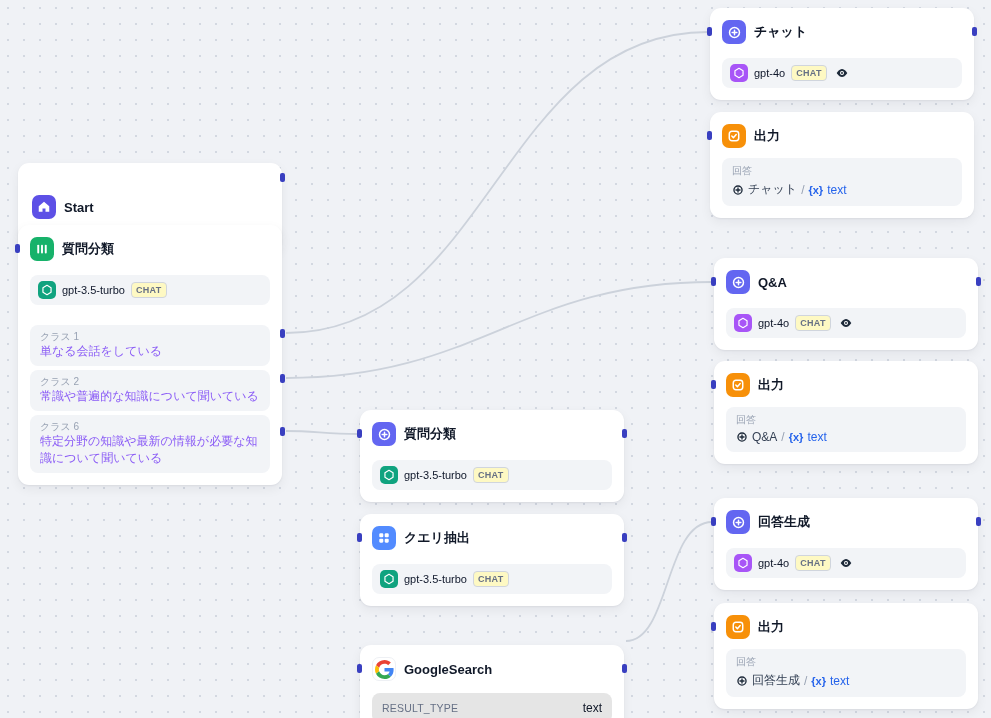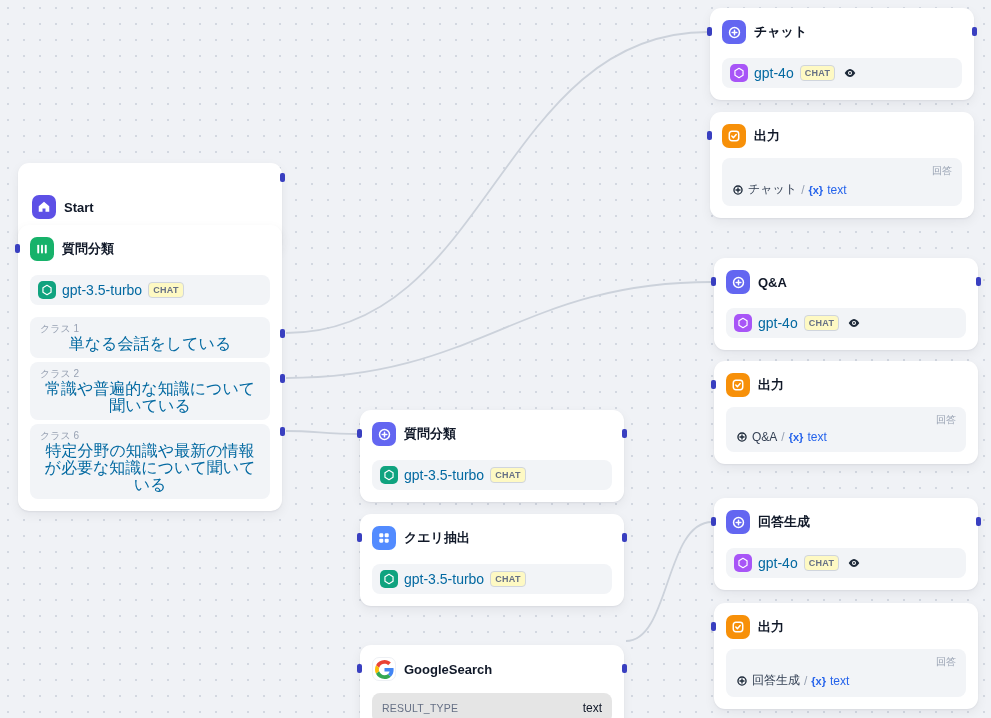--- a/index.html
+++ b/index.html
@@ -27,35 +27,35 @@
   .node-icon.plain { background:#fff; border:1px solid #eef0f4; }
   .node-title { font-size:13px; font-weight:700; color:#101828; }
   .pill {
     background:#f2f4f7; border-radius:8px; padding:6px 8px; margin-top:12px;
     display:flex; align-items:center; gap:6px; min-height:30px;
   }
   .model-icon {
     width:18px; height:18px; border-radius:5px; flex:none;
     display:flex; align-items:center; justify-content:center;
   }
-  .model-name { font-size:14px; color:#0369a1; }
+  .model-name { font-size:11px; color:#0f172a; }
   .chat-badge {
     font-size:9px; font-weight:600; letter-spacing:.3px; color:#667085;
     border:1px solid #d0d5dd; background:#fef9c3;
     border-radius:4px; padding:1px 4px; line-height:12px;
   }
   .eye { display:flex; align-items:center; margin-left:2px; }
   .class-row {
     background:#f2f4f7; border-radius:8px; padding:5px 10px 6px; margin-top:4px;
   }
-  .class-row.first { margin-top:12px; }
+  .class-row.first { margin-top:20px; }
   .class-label { font-size:10px; color:#98a2b3; line-height:13px; display:block; }
-  .class-text  { font-size:16px; color:#0369a1; line-height:17px; display:block;text-align:center; }
+  .class-text  { font-size:12px; color:#8b5cf6; line-height:17px; display:block; }
   .out-box { background:#f2f4f7; border-radius:8px; padding:6px 10px 8px; margin-top:8px; }
-  .out-label { font-size:10px; color:#98a2b3; line-height:14px; display:block;text-align:right; }
+  .out-label { font-size:10px; color:#98a2b3; line-height:14px; display:block; }
   .out-row { display:flex; align-items:center; gap:4px; margin-top:3px; }
   .out-source { font-size:12px; color:#344054; }
   .out-sep { font-size:12px; color:#98a2b3; }
   .var-token { font-size:11px; font-weight:700; color:#2563eb; }
   .var-name  { font-size:12px; color:#2563eb; }
   .param-row {
     background:#e5e5e5; border-radius:8px; padding:8px 10px; margin-top:10px;
     display:flex; align-items:center; justify-content:space-between; min-height:30px;
   }
   .param-label { font-size:10.5px; color:#667085; letter-spacing:.2px; }

